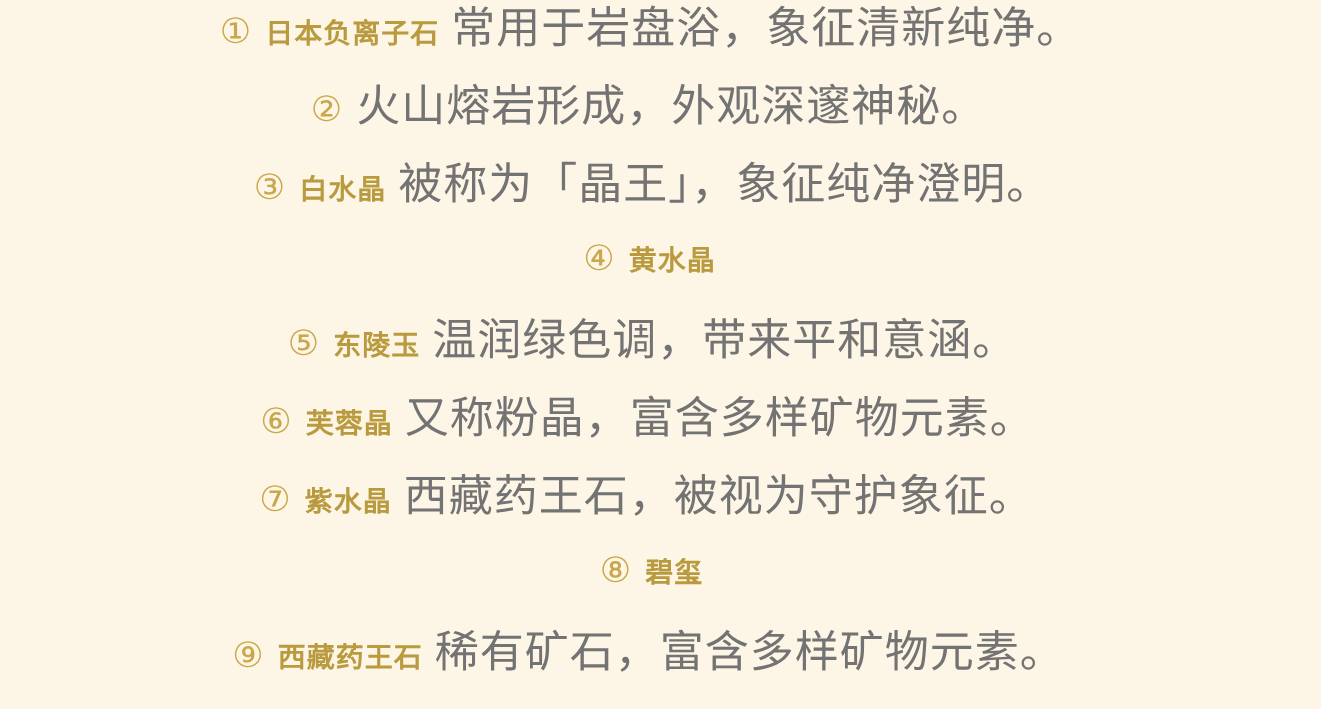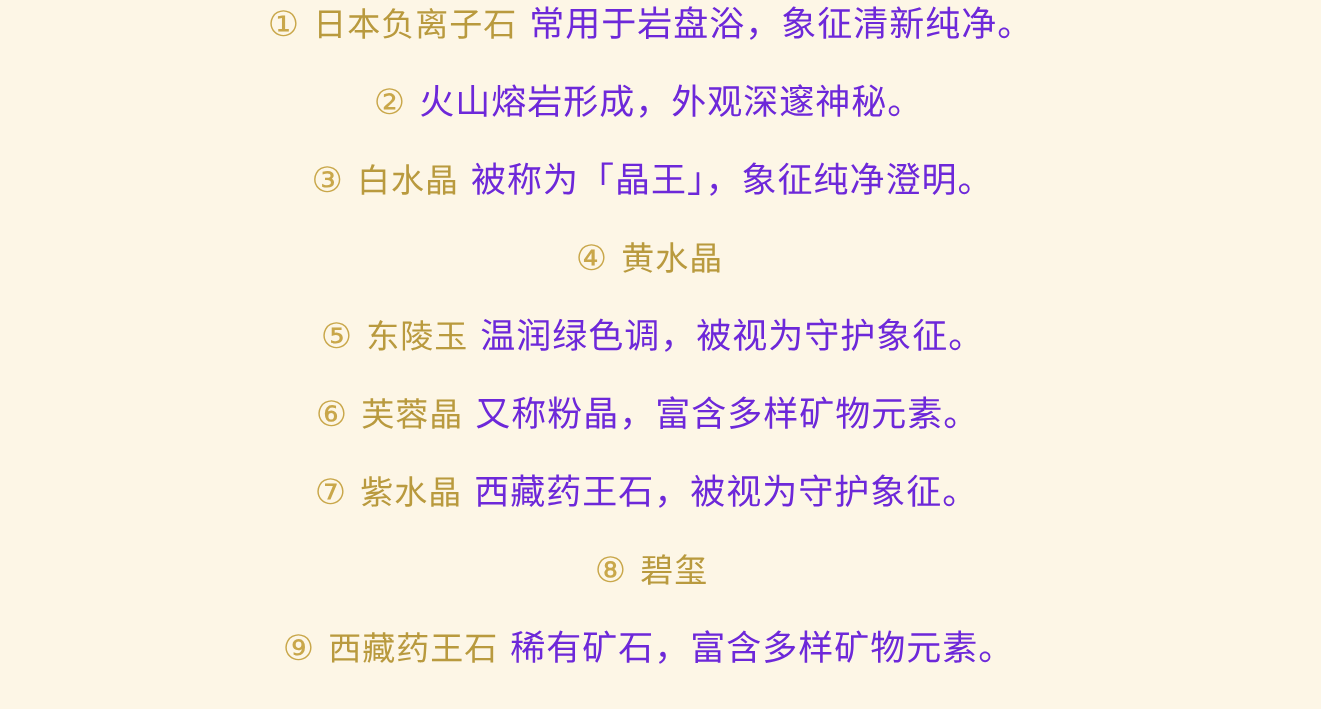--- a/index.html
+++ b/index.html
@@ -38,30 +38,30 @@
     white-space: nowrap;
   }
   .marker {
     font-size: 35px;
     color: #c9a74a;
     margin-right: 14px;
     letter-spacing: 0;
     line-height: 1;
   }
   .name {
-    font-size: 33px;
+    font-size: 28px;
     color: #b99a3e;
-    font-weight: normal;
+    font-weight: bold;
     margin-right: 12px;
     letter-spacing: 1px;
     line-height: 1;
   }
   .desc {
-    font-size: 35px;
-    color: #6d28d9;
+    font-size: 44px;
+    color: #737373;
     letter-spacing: 1px;
     line-height: 1;
   }
   
   .line[data-idx="0"] .line-inner { transform: translateX(-10px); }
   .line[data-idx="1"] .line-inner { transform: translateX(-12px); }
   .line[data-idx="2"] .line-inner { transform: translateX(-8px); }
   .line[data-idx="3"] .line-inner { transform: translateX(-5px); }
   .line[data-idx="4"] .line-inner { transform: translateX(-8px); }
   .line[data-idx="5"] .line-inner { transform: translateX(-13px); }
@@ -101,21 +101,21 @@
     <div class="line-inner">
       <span class="marker">④</span>
       <span class="name">黄水晶</span>
     </div>
   </div>
 
   <div class="line" data-idx="4">
     <div class="line-inner">
       <span class="marker">⑤</span>
       <span class="name">东陵玉</span>
-      <span class="desc">温润绿色调，被视为守护象征。</span>
+      <span class="desc">温润绿色调，带来平和意涵。</span>
     </div>
   </div>
 
   <div class="line" data-idx="5">
     <div class="line-inner">
       <span class="marker">⑥</span>
       <span class="name">芙蓉晶</span>
       <span class="desc">又称粉晶，富含多样矿物元素。</span>
     </div>
   </div>

